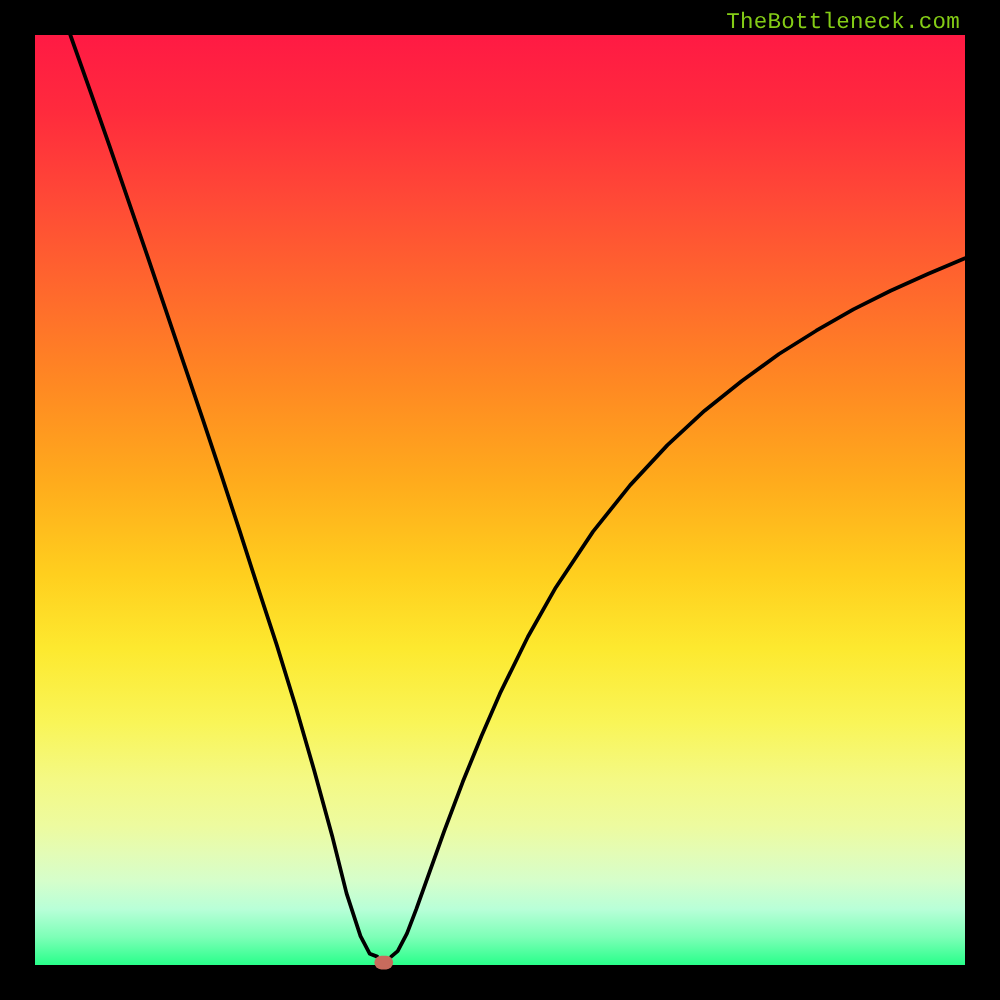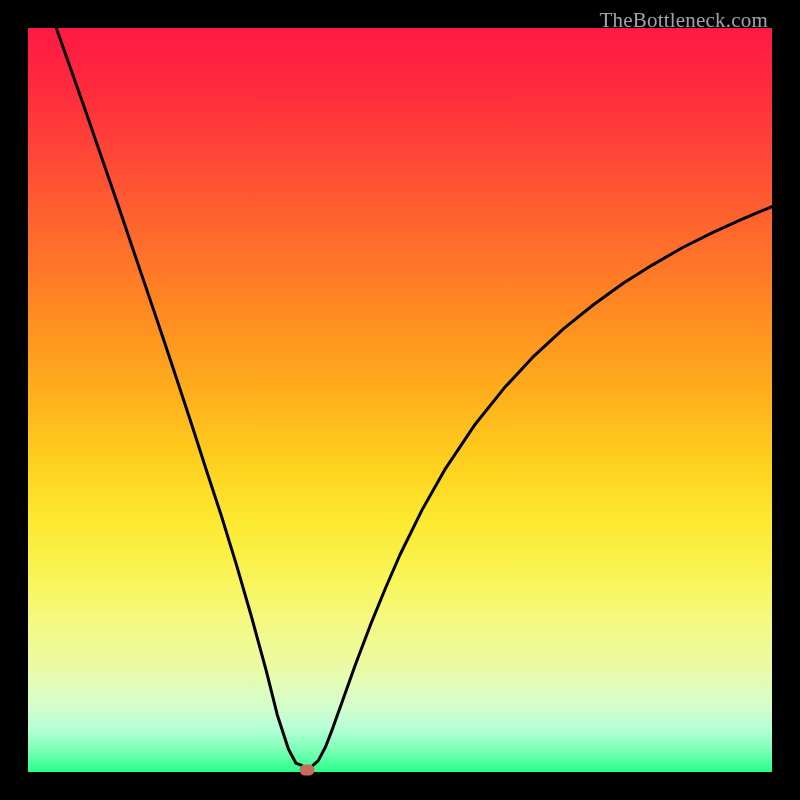--- a/index.html
+++ b/index.html
@@ -32,23 +32,23 @@
       #d5fecb 91%,
       #b8ffd8 94%,
       #7dffb7 97%,
       #28ff8a 100%
     );
   }
   .watermark {
     position: absolute;
     top: 8px;
     right: 32px;
-    font-family: Liberation Serif, serif;
-    font-size: 21px;
-    color: #a3a3a3;
+    font-family: Liberation Mono, monospace;
+    font-size: 18px;
+    color: #84cc16;
     font-weight: 500;
     letter-spacing: 0.2px;
   }
   svg.curve {
     position: absolute;
     left: 0; top: 0;
     width: 744px; height: 744px;
     overflow: visible;
   }
   .marker {

